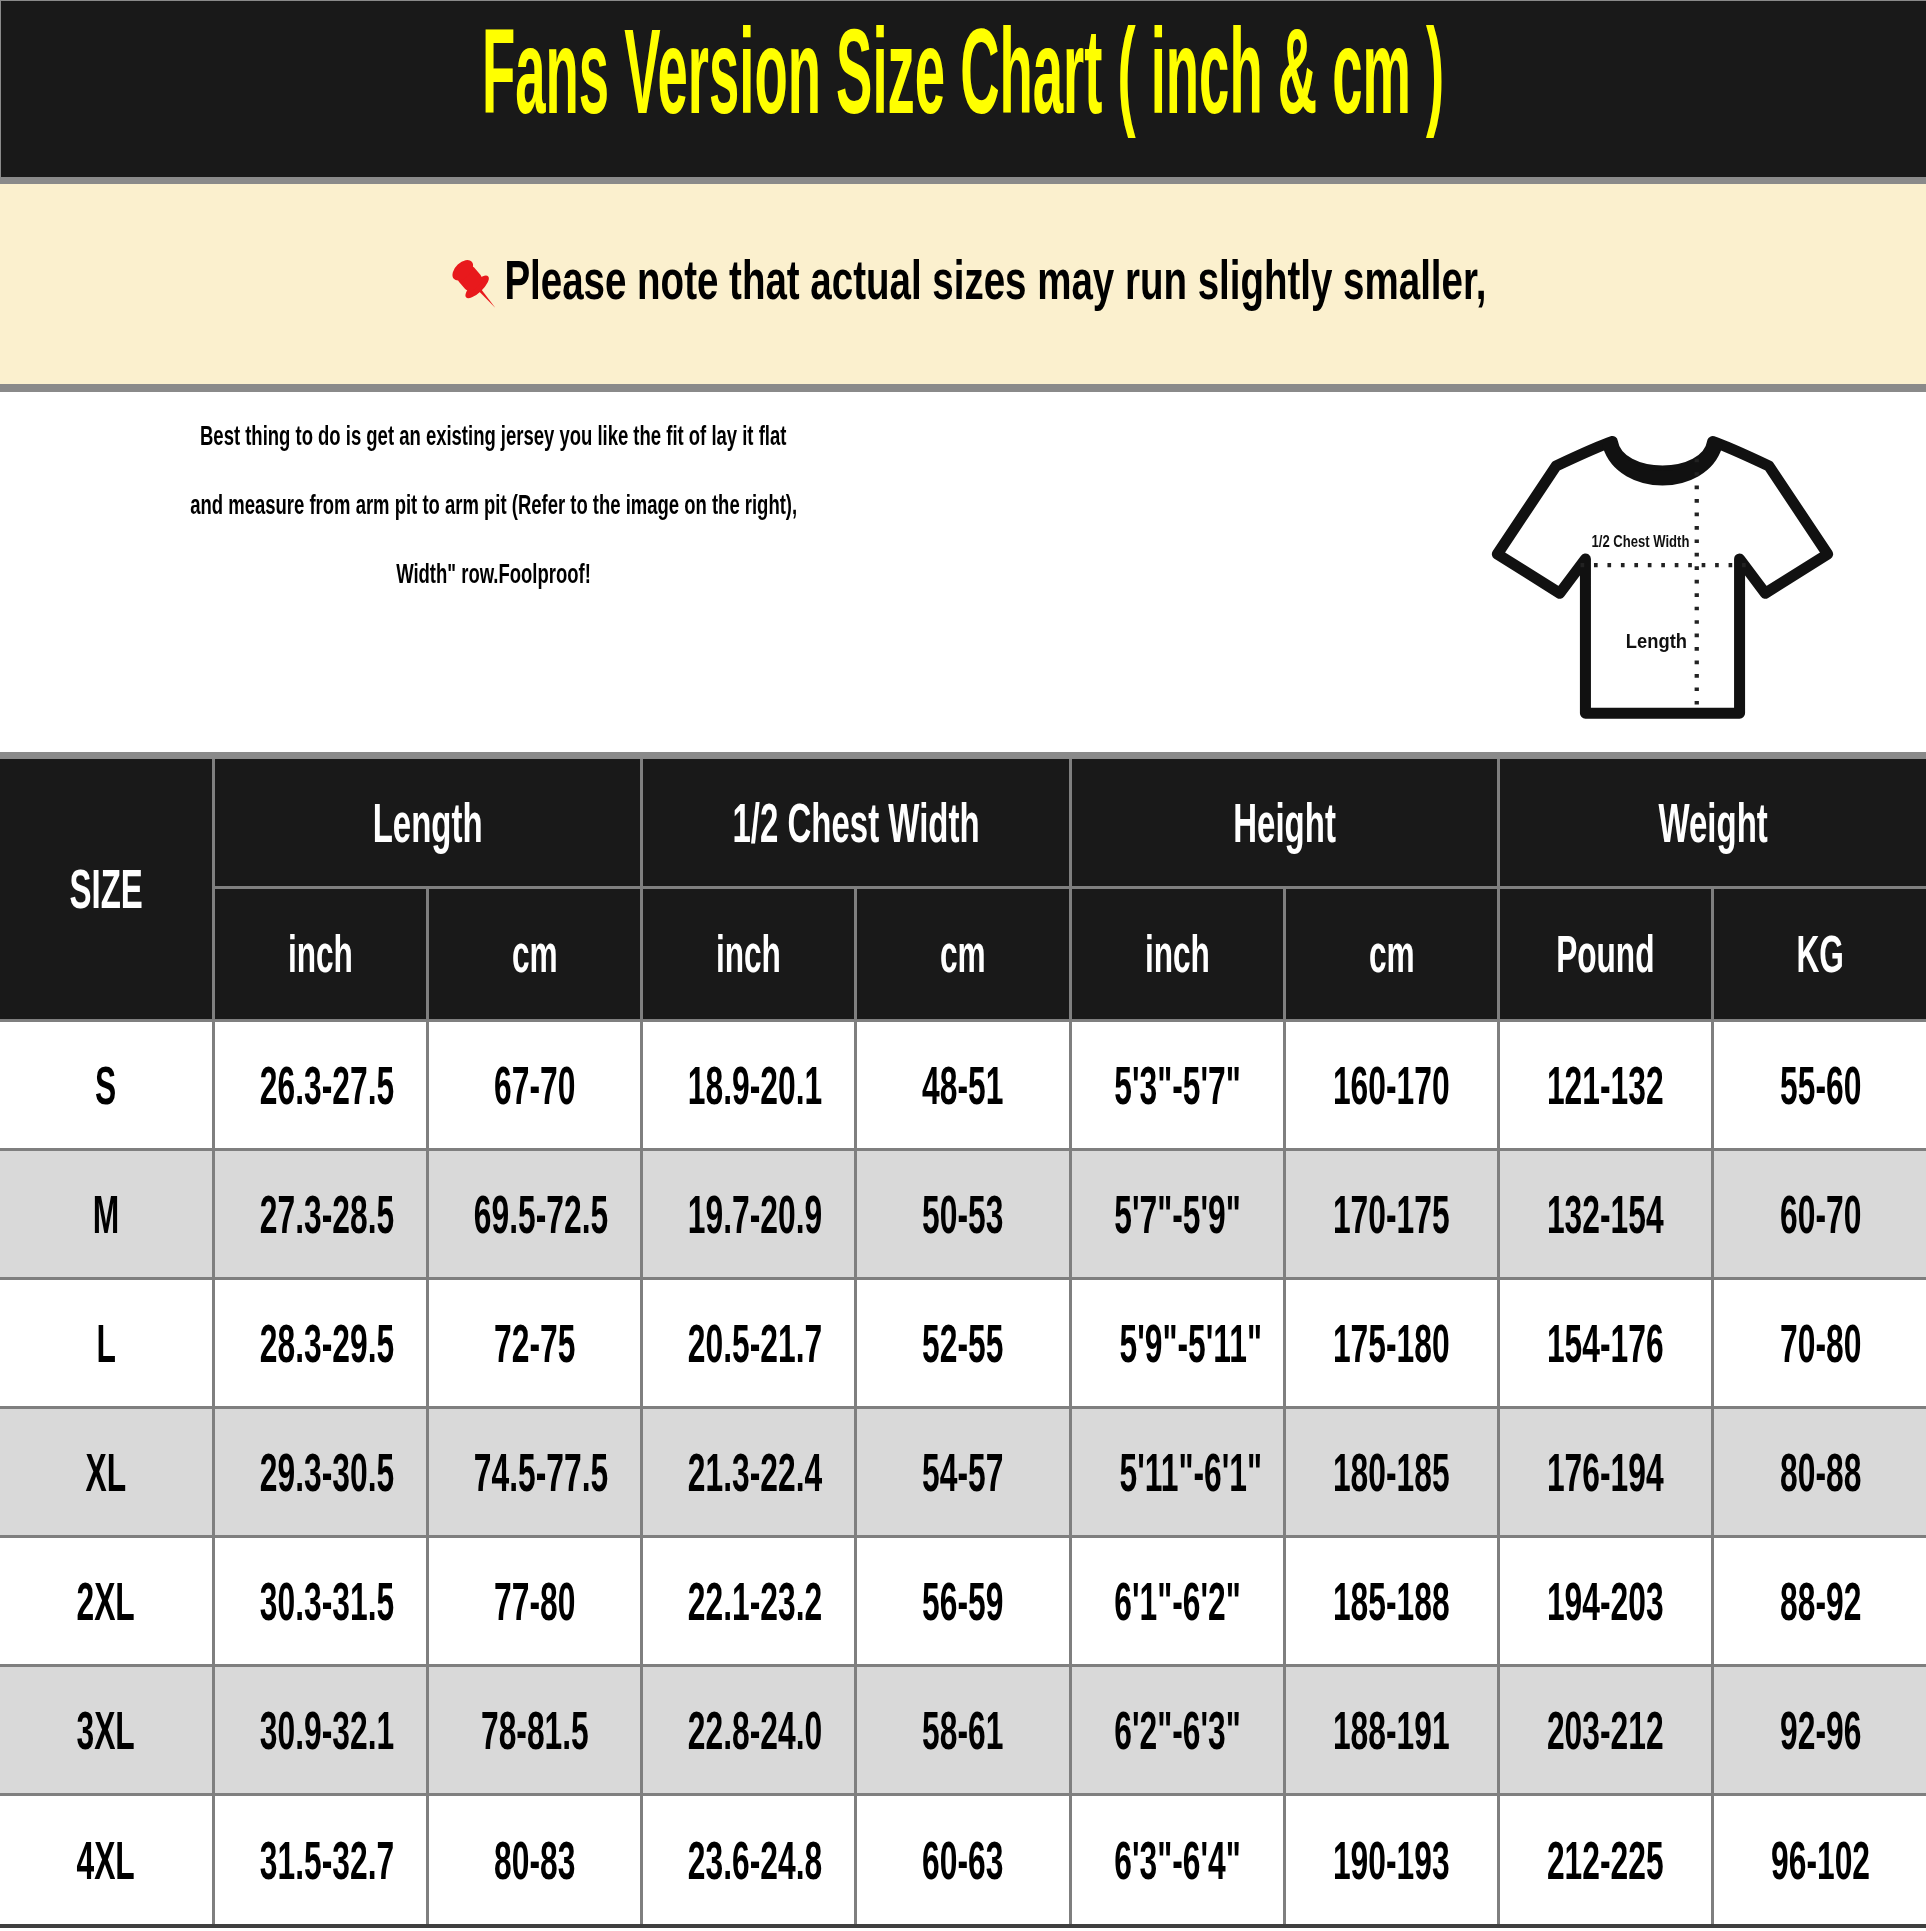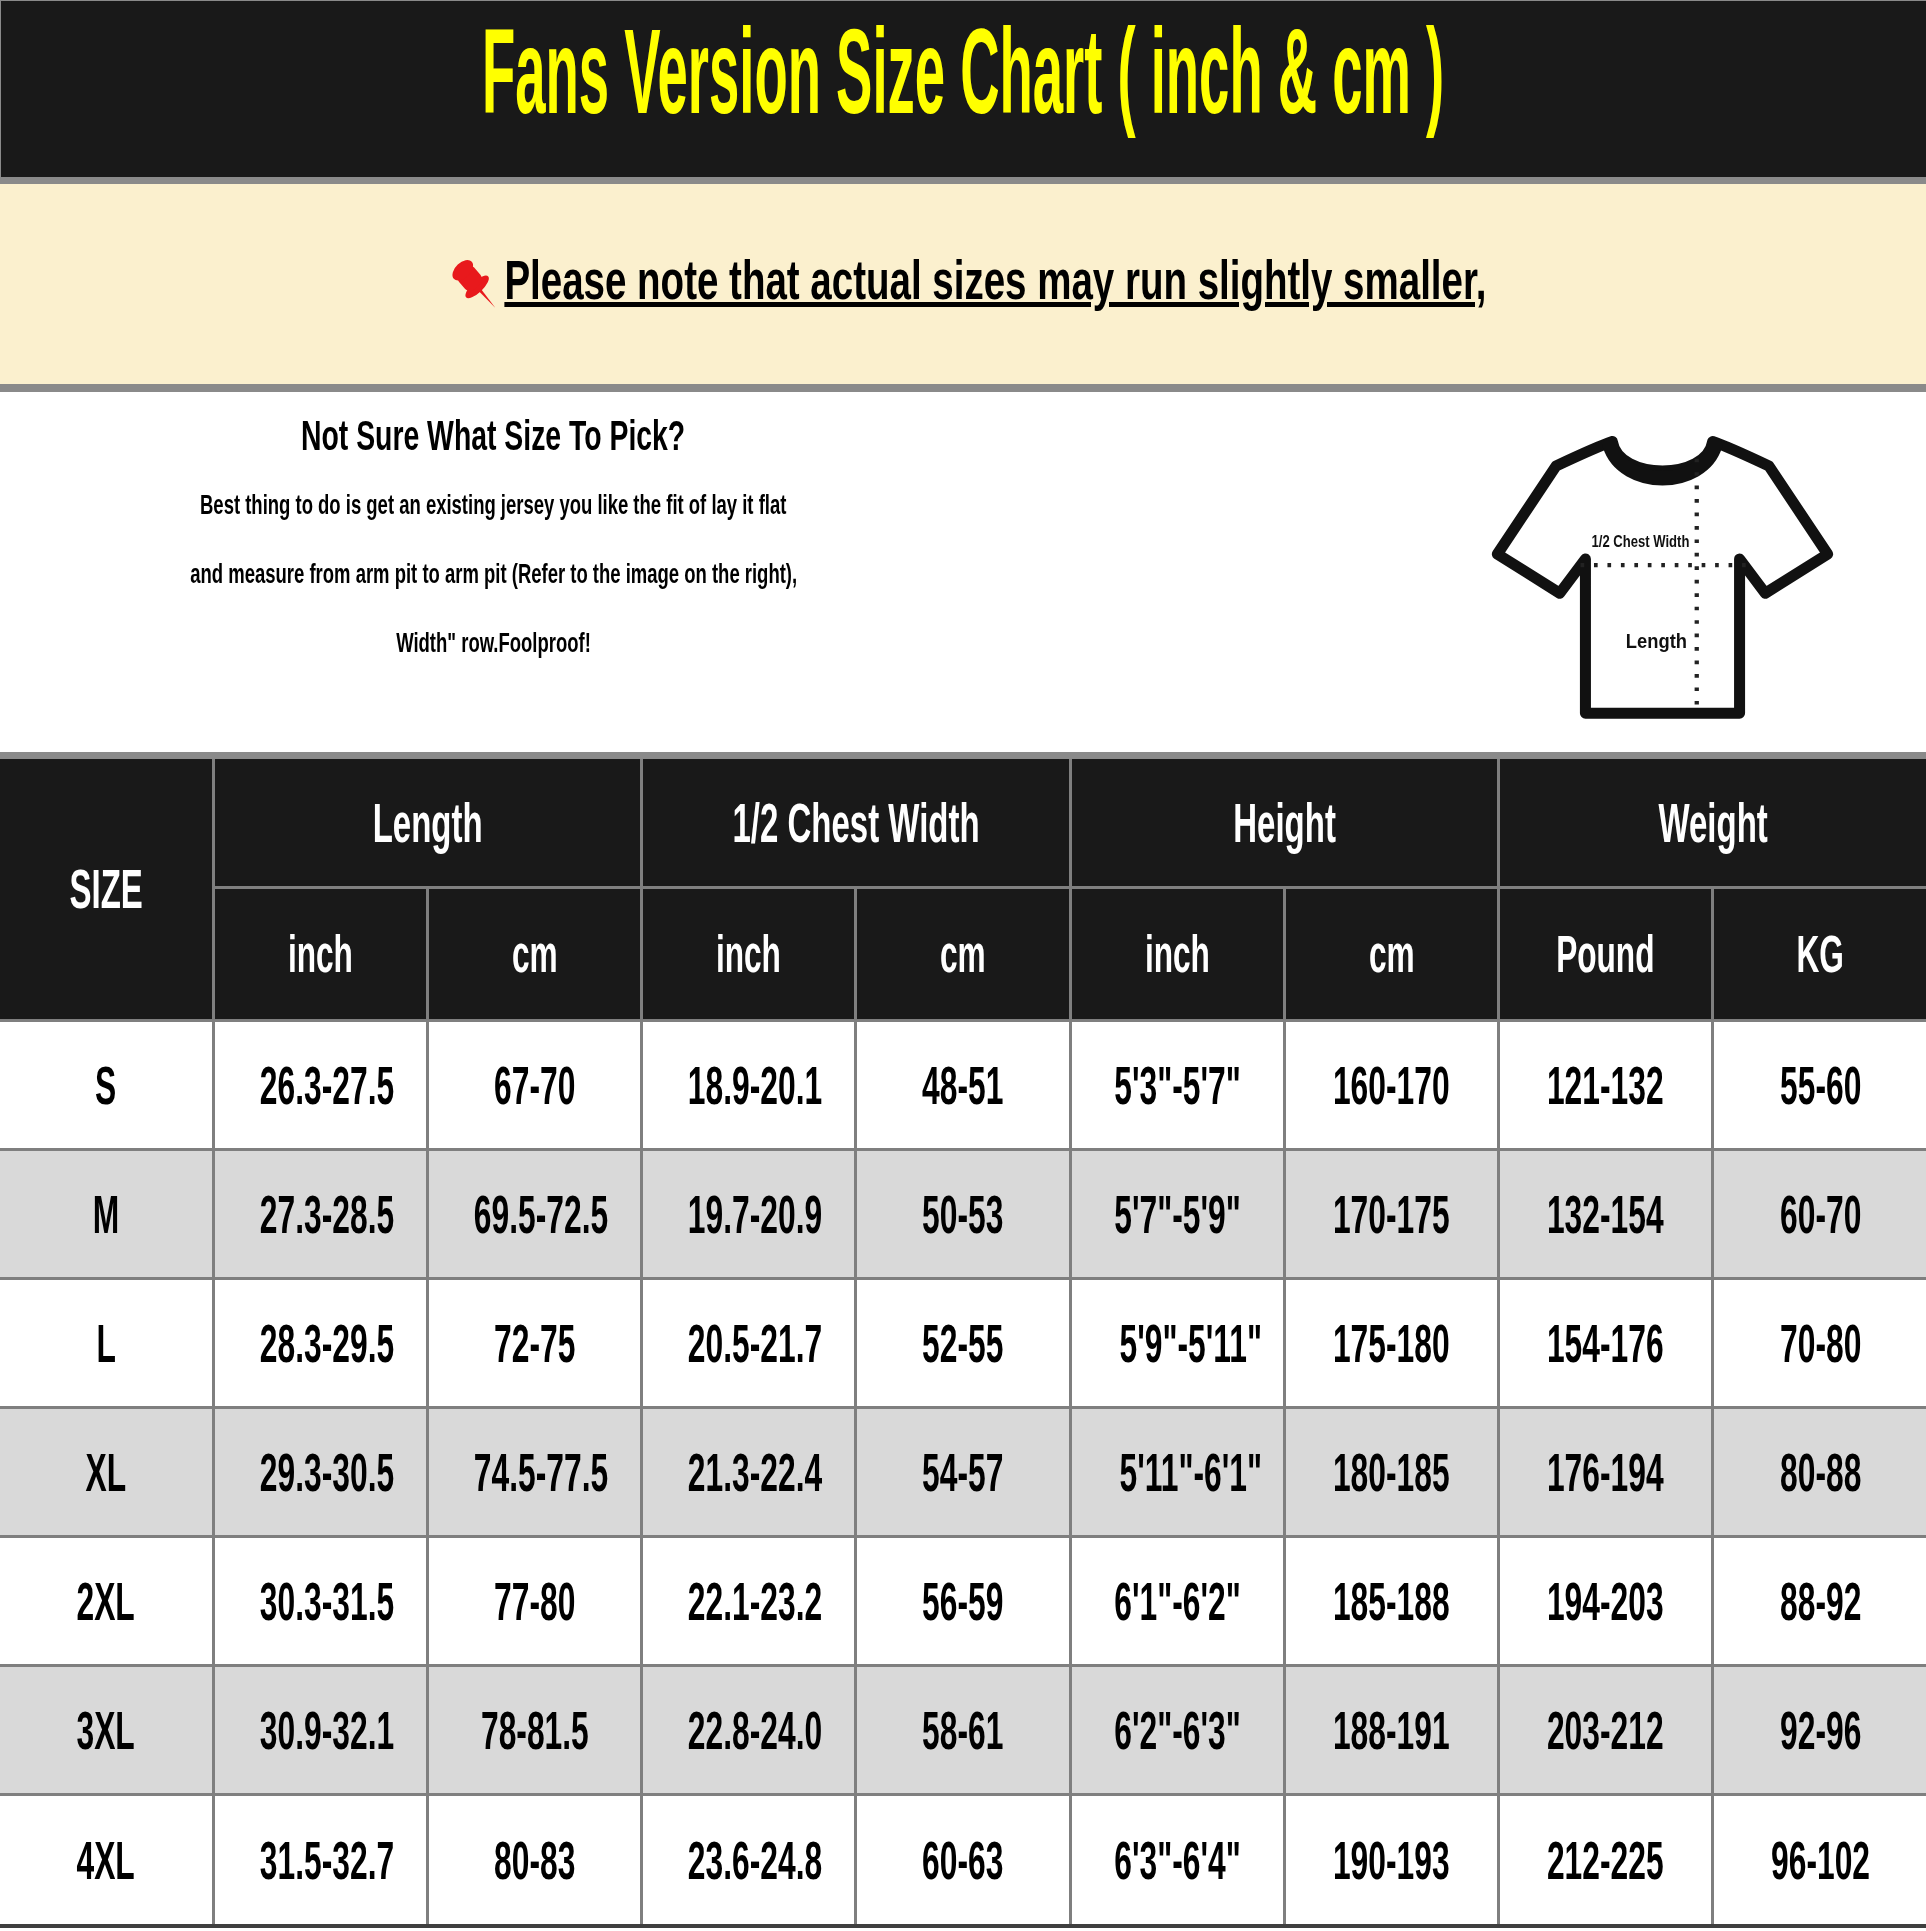--- a/index.html
+++ b/index.html
@@ -11,21 +11,21 @@
   
   .title-banner{
     height:176px;background:#191919;border:1.8px solid #8a8a8a;border-bottom:none;
     display:flex;align-items:flex-start;justify-content:center;
   }
   .title-text{font-size:121px;--sx:0.45;color:#ffff00;letter-spacing:0px;}
   .divider{height:7.3px;background:#8a8a8a;}
   
   .note-banner{
     height:200px;background:#fbf0ce;display:flex;flex-direction:column;
-    align-items:center;justify-content:center;gap:13px;text-decoration:underline;
+    align-items:center;justify-content:center;gap:13px;
   }
   .note-line{font-size:55px;--sx:0.7;line-height:1.1;display:flex;align-items:center;}
   .note-line .cx{--sx:0.7;}
   .pin-svg{vertical-align:middle;margin-right:-5.5px;}
   .hl-red{color:#ff0000;}
   .arrows{font-family:"DejaVu Sans",sans-serif;font-size:50px;letter-spacing:9.2px;}
   
   .guide{height:360px;background:#ffffff;position:relative;}
   .guide-textcol{width:987px;padding-top:9.2px;text-align:center;}
   .guide-line{font-size:28px;line-height:69px;}
@@ -77,21 +77,20 @@
           </g>
         </svg><span>Please note that actual sizes may run slightly smaller,</span>
       </span>
     </div>
   </section>
 
   <div class="divider"></div>
 
   <section class="guide">
     <div class="guide-textcol">
-      <div class="guide-line guide-heading"><span class="cx">Not Sure What Size To Pick?</span></div>
       <div class="guide-line"><span class="cx">Best thing to do is get an existing jersey you like the fit of lay it flat</span></div>
       <div class="guide-line"><span class="cx">and measure from arm pit to arm pit (Refer to the image on the right),</span></div>
       <div class="guide-line"><span class="cx">Width" row.Foolproof!</span></div>
     </div>
     <figure class="shirt-fig">
       <svg viewBox="0 0 300 270">
         <path d="M109,30 C97,34 80,42 63,50 L15,122 L66,154 L87,126 L87,252 L213,252 L213,126 L234,154 L285,122 L237,50 C220,42 203,34 191,30 C186,62 114,62 109,30 Z" fill="#ffffff" stroke="#111111" stroke-width="9" stroke-linejoin="round"></path>
         <path d="M107,33 C118,69 182,69 193,33" fill="none" stroke="#111111" stroke-width="12" stroke-linecap="round"></path>
         <line x1="83" y1="131" x2="221" y2="131" stroke="#222222" stroke-width="3.5" stroke-dasharray="3 8"></line>
         <line x1="178" y1="44" x2="178" y2="248" stroke="#222222" stroke-width="3.5" stroke-dasharray="3 8"></line>

